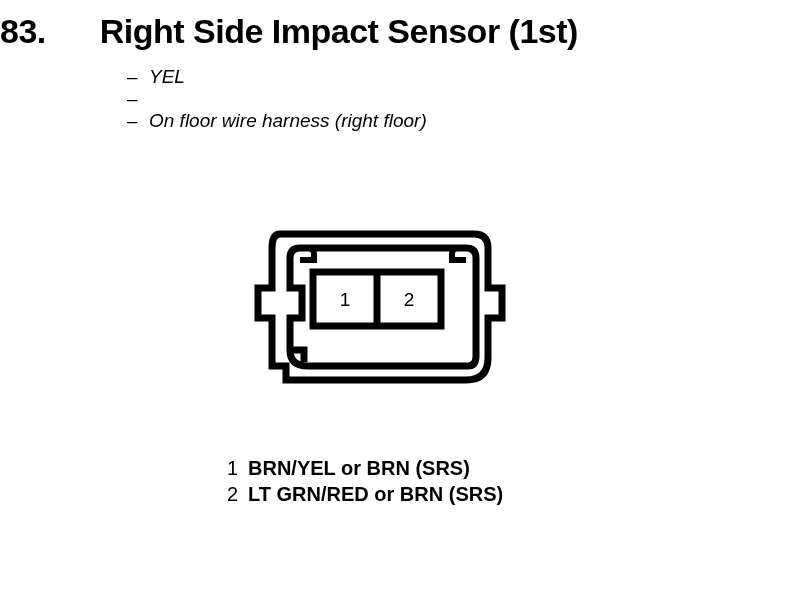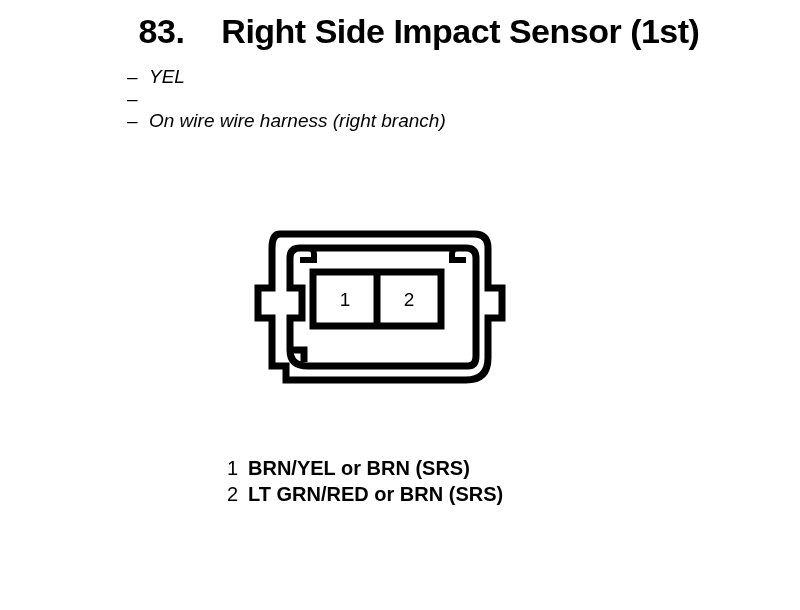--- a/index.html
+++ b/index.html
@@ -27,37 +27,35 @@
   
   .header {
     position: absolute;
     left: 0;
     top: 14px;
     width: 800px;
   }
   .title-row {
     display: flex;
     align-items: baseline;
-    padding-left: 38px;
-    justify-content: center;
   }
   .title-number {
     font-size: 34px;
     font-weight: bold;
     letter-spacing: -0.5px;
     line-height: 1.05;
     white-space: nowrap;
   }
   .title-text {
     font-size: 34px;
     font-weight: bold;
     letter-spacing: -0.5px;
     line-height: 1.05;
     white-space: nowrap;
-    margin-left: 37px;
+    margin-left: 54px;
   }
 
   
   .spec-list {
     position: absolute;
     left: 127px;
     top: 66px;
     width: 620px;
   }
   .spec-line {
@@ -136,21 +134,21 @@
   <div class="spec-list">
     <div class="spec-line">
       <span class="spec-dash">–</span>
       <span class="spec-label">YEL</span>
     </div>
     <div class="spec-line">
       <span class="spec-dash">–</span>
     </div>
     <div class="spec-line">
       <span class="spec-dash">–</span>
-      <span class="spec-label">On wire wire harness (right branch)</span>
+      <span class="spec-label">On floor wire harness (right floor)</span>
     </div>
   </div>
 
   <div class="connector-figure">
     <svg viewBox="0 0 260 192" xmlns="http://www.w3.org/2000/svg">
 
       <path fill="none" stroke="#000000" stroke-width="7" stroke-linejoin="miter" stroke-linecap="butt" d="M 34,24
                L 228,24
                Q 242,24 242,38
                L 242,78

